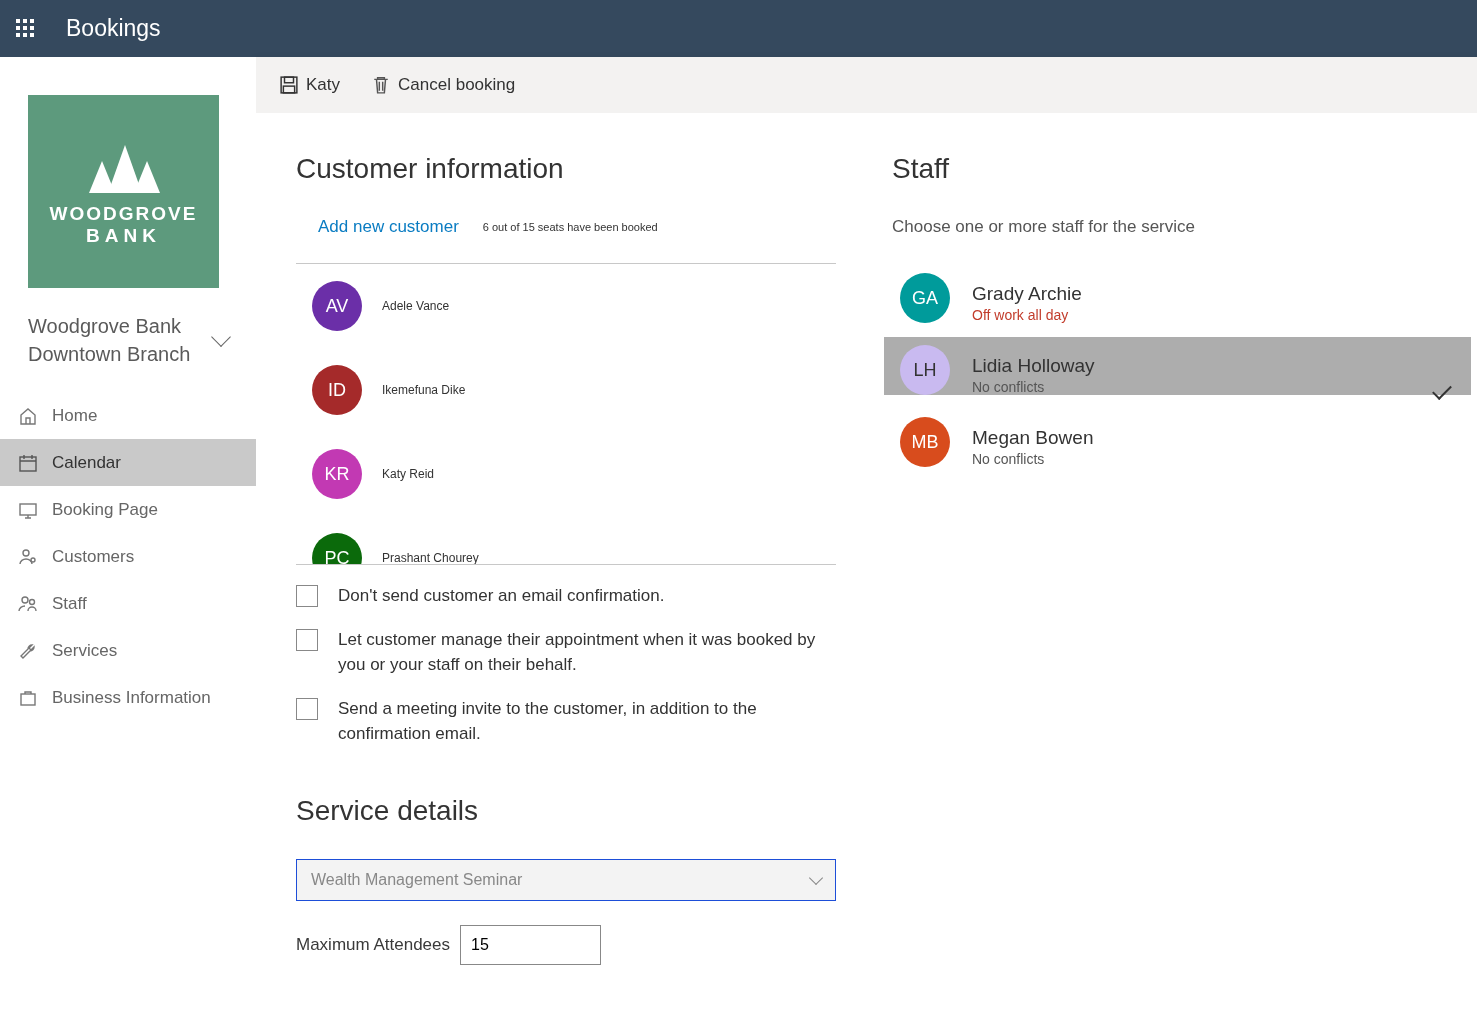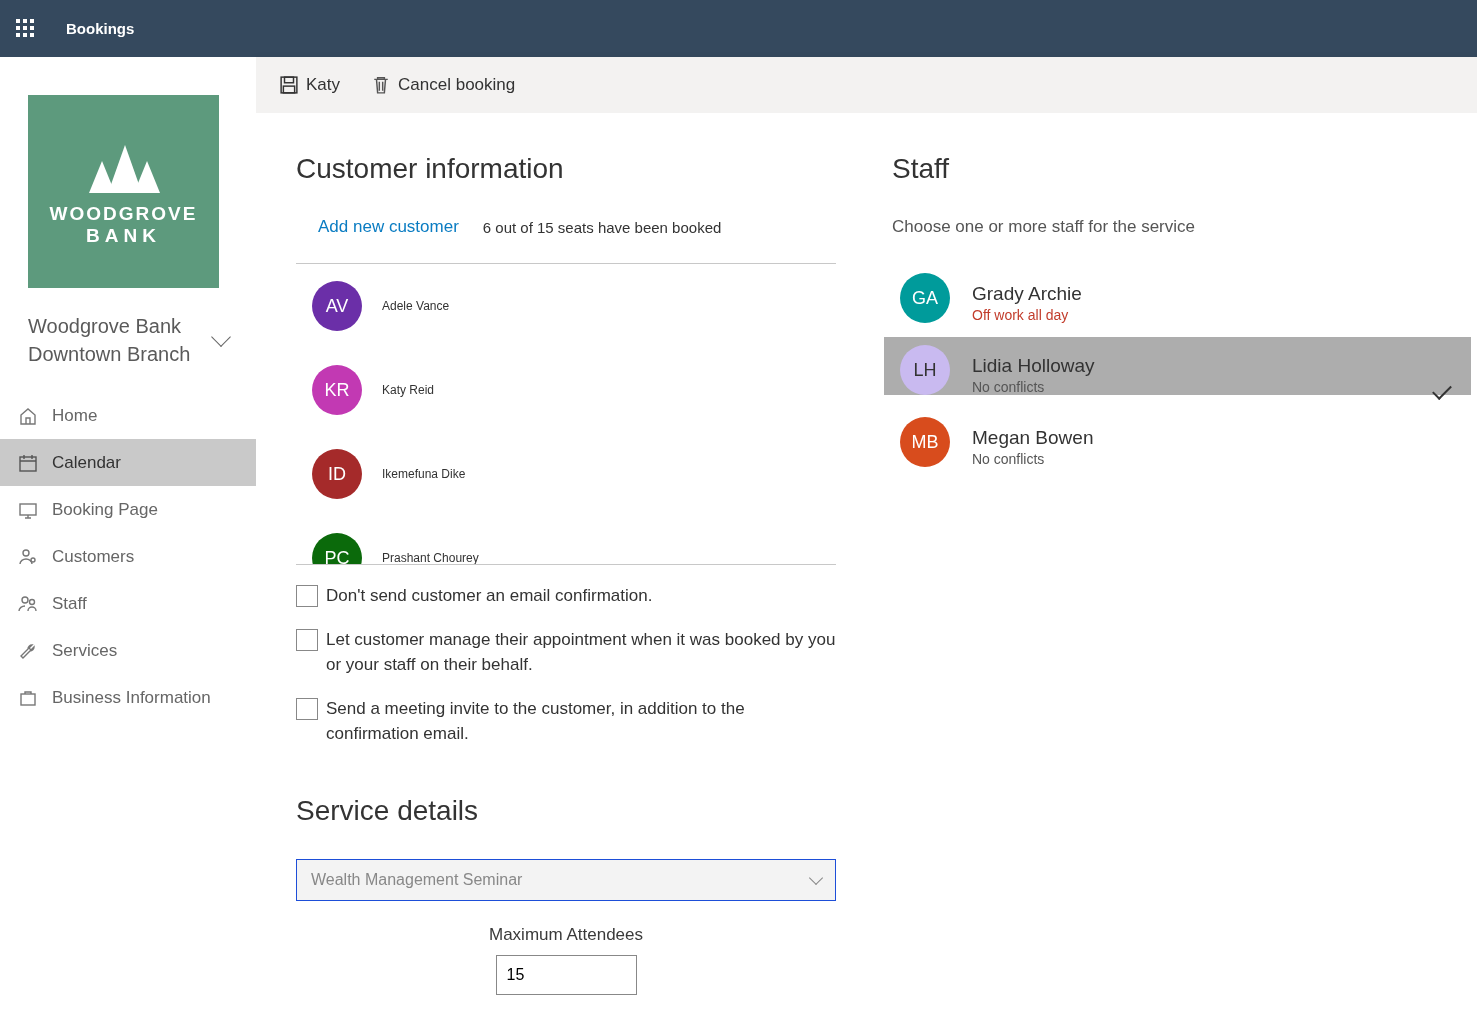--- a/index.html
+++ b/index.html
@@ -1,21 +1,21 @@
 <!DOCTYPE html>
 <html><head>
   <meta charset="utf-8">
   <style>
     * { box-sizing: border-box; margin: 0; padding: 0; font-family: "Segoe UI", Arial, sans-serif; }
     body { background: #fff; color: #333; }
     
     .header { background: #35495e; color: #fff; height: 57px; display: flex; align-items: center; padding: 0 16px; }
     .waffle { width: 20px; height: 20px; display: grid; grid-template-columns: repeat(3,4px); grid-template-rows: repeat(3,4px); gap: 3px; margin-right: 30px; cursor: pointer; }
     .waffle span { background: #fff; width: 4px; height: 4px; }
-    .app-title { font-size: 15px; font-weight: 700; }
+    .app-title { font-size: 23px; font-weight: 400; }
     
     .layout { display: flex; height: calc(100vh - 57px); }
     
     .sidebar { width: 256px; background: #fff; padding: 38px 0 0 0; position: relative; }
     .logo-box { width: 191px; height: 193px; background: #5d9a7d; color: #fff; margin: 0 0 24px 28px; display: flex; flex-direction: column; align-items: center; justify-content: center; }
     .logo-trees { width: 80px; height: 56px; position: relative; margin-bottom: 10px; }
     .tree { position: absolute; bottom: 0; width: 0; height: 0; border-style: solid; }
     .t1 { left: 24px; border-width: 0 17px 48px 17px; border-color: transparent transparent #fff transparent; }
     .t2 { left: 5px; border-width: 0 13px 32px 13px; border-color: transparent transparent #fff transparent; }
     .t3 { left: 50px; border-width: 0 13px 32px 13px; border-color: transparent transparent #fff transparent; }
@@ -35,40 +35,40 @@
     .toolbar-btn { display: flex; align-items: center; gap: 8px; font-size: 17px; color: #333; cursor: pointer; }
     .toolbar-btn svg { width: 18px; height: 18px; }
     
     .main { flex: 1; display: flex; flex-direction: column; background: #fff; box-shadow: -2px 0 6px rgba(0,0,0,0.06); }
     .content { flex: 1; overflow-y: auto; padding: 40px 0 40px 0; display: flex; gap: 56px; }
     .left-col { width: 540px; margin-left: 40px; }
     .right-col { flex: 1; margin-right: 30px; }
     
     h2 { font-size: 28px; font-weight: 500; color: #333; margin-bottom: 32px; }
     .link-btn { color: #0a7cc2; font-size: 17px; cursor: pointer; }
-    .seats-text { font-size: 15px; color: #333; }
+    .seats-text { font-size: 11px; color: #333; }
     .add-row { display: flex; align-items: center; gap: 24px; margin-bottom: 26px; padding-left: 22px; }
     
     .cust-scroll { border-top: 1px solid #c8c8c8; border-bottom: 1px solid #c8c8c8; height: 302px; overflow-y: scroll; position: relative; }
     .cust-scroll::-webkit-scrollbar { width: 18px; }
     .cust-scroll::-webkit-scrollbar-track { background: #f0f0f0; }
     .cust-scroll::-webkit-scrollbar-thumb { background: #c1c1c1; }
     .cust-scroll::-webkit-scrollbar-button { background: #f0f0f0; height: 18px; display: block; }
     .cust-row { display: flex; align-items: center; height: 84px; padding: 0 16px; cursor: pointer; }
     .avatar { width: 50px; height: 50px; border-radius: 50%; color: #fff; display: flex; align-items: center; justify-content: center; font-size: 18px; margin-right: 20px; flex-shrink: 0; }
     .cust-name { font-size: 12px; color: #333; }
     
-    .check-row { display: flex; align-items: flex-start; gap: 8px; margin-top: 18px; font-size: 17px; color: #333; line-height: 1.5; }
+    .check-row { display: flex; align-items: flex-start; gap: 20px; margin-top: 18px; font-size: 17px; color: #333; line-height: 1.5; }
     .check-row:first-of-type { margin-top: 24px; }
     .checkbox { width: 22px; height: 22px; border: 1.5px solid #888; cursor: pointer; flex-shrink: 0; margin-top: 2px; }
     
     .service-section { margin-top: 48px; }
     .select-box { background: #f3f3f3; border: 1px solid #1d4ed8; height: 42px; display: flex; align-items: center; justify-content: space-between; padding: 0 14px; color: #888; font-size: 16px; margin-bottom: 24px; cursor: pointer; }
     .select-box .chev-small { width: 10px; height: 10px; border-right: 1.5px solid #888; border-bottom: 1.5px solid #888; transform: rotate(45deg); margin-top: -4px; }
-    .attendee-row { display: flex; align-items: center; gap: 10px; font-size: 17px; color: #3a3a3a; flex-direction: column; }
+    .attendee-row { display: flex; align-items: center; gap: 10px; font-size: 17px; color: #3a3a3a; }
     .text-input { border: 1px solid #888; height: 40px; width: 141px; padding: 0 10px; font-size: 16px; }
     
     .staff-hint { font-size: 17px; color: #555; margin-bottom: 28px; }
     .staff-row { display: flex; align-items: flex-end; height: 58px; padding: 0 8px; cursor: pointer; position: relative; border-radius: 0; }
     .staff-row.selected { background: #adadad; margin-left: -8px; padding-left: 16px; margin-right: -24px; padding-right: 24px; }
     .staff-avatar { width: 50px; height: 50px; border-radius: 50%; color: #fff; display: flex; align-items: center; justify-content: center; font-size: 18px; margin-right: 22px; flex-shrink: 0; }
     .staff-name { font-size: 19px; color: #333; line-height: 1.2; }
     .staff-status { font-size: 14px; color: #555; margin-top: 1px; }
     .staff-status.off { color: #c23c2b; }
     .check-icon { position: absolute; right: 20px; width: 18px; height: 10px; border-left: 2.5px solid #333; border-bottom: 2.5px solid #333; transform: rotate(-45deg); }
@@ -202,26 +202,26 @@
         <div class="add-row">
           <span class="link-btn">Add new customer</span>
           <span class="seats-text">6 out of 15 seats have been booked</span>
         </div>
         <div class="cust-scroll" id="cust-list">
             <div class="cust-row">
               <div class="avatar" style="background:#6b2fa8">AV</div>
               <div class="cust-name">Adele Vance</div>
             </div>
             <div class="cust-row">
+              <div class="avatar" style="background:#a52a2a">ID</div>
+              <div class="cust-name">Ikemefuna Dike</div>
+            </div>
+            <div class="cust-row">
               <div class="avatar" style="background:#c239b3">KR</div>
               <div class="cust-name">Katy Reid</div>
-            </div>
-            <div class="cust-row">
-              <div class="avatar" style="background:#a52a2a">ID</div>
-              <div class="cust-name">Ikemefuna Dike</div>
             </div>
             <div class="cust-row">
               <div class="avatar" style="background:#0b6a0b">PC</div>
               <div class="cust-name">Prashant Chourey</div>
             </div>
           </div>
 
         <div class="check-row">
           <div class="checkbox"></div>
           <div>Don't send customer an email confirmation.</div>

